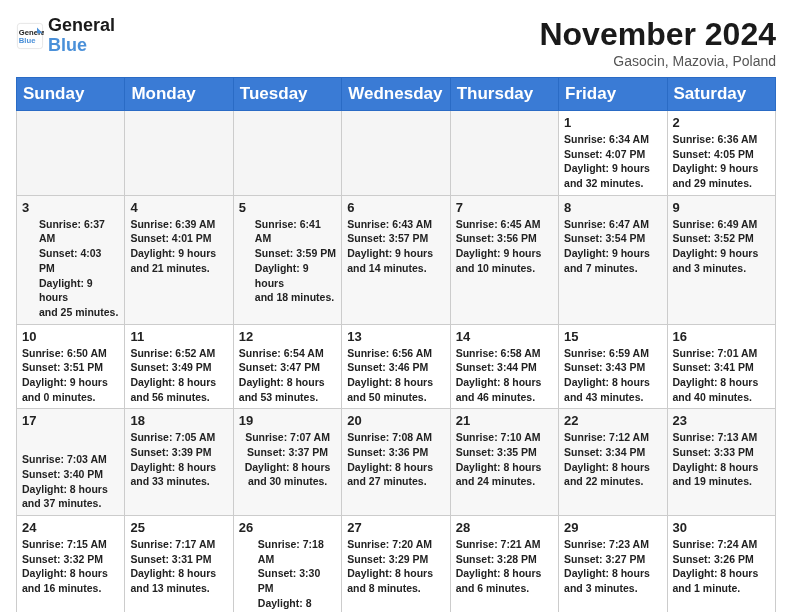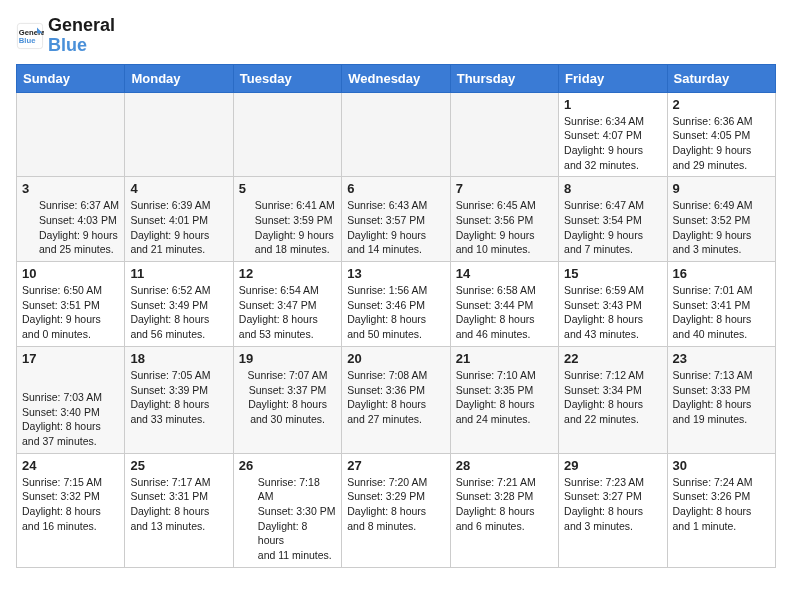--- a/index.html
+++ b/index.html
@@ -49,21 +49,21 @@
     table {
       width: 100%;
       border-collapse: collapse;
       table-layout: fixed;
     }
     th {
       background-color: #3a7bd5;
       color: #fff;
       text-align: left;
       padding: 6px 6px;
-      font-size: 13px;
+      font-size: 17px;
       font-weight: bold;
       border: 1px solid #2a6bc5;
     }
     td {
       border: 1px solid #ccc;
       vertical-align: top;
       padding: 4px 5px;
       font-size: 10.5px;
       color: #222;
       height: 82px;
@@ -73,20 +73,21 @@
       background: #f5f5f5;
     }
     .day-number {
       font-size: 13px;
       font-weight: bold;
       margin-bottom: 2px;
     }
     .day-detail {
       line-height: 1.4;
       font-size: 10.5px;
+      font-weight: bold;
     }
     tr:nth-child(odd) td:not(.empty) {
       background: #fff;
     }
     tr:nth-child(even) td:not(.empty) {
       background: #f7f7f7;
     }
   </style>
 </head>
 <body>
@@ -99,20 +100,24 @@
       <text x="4" y="30" font-size="11" font-weight="bold" fill="#4a90d9" font-family="Arial">Blue</text>
       <polygon points="30,8 38,16 30,16" fill="#4a90d9"></polygon>
     </svg>
     <div>
       <div class="logo-text">
         <span style="color:#1a1a1a">General</span><br>
         <span style="color:#4a90d9">Blue</span>
       </div>
     </div>
   </div>
+  <div class="title-area">
+    <div class="month-title">November 2024</div>
+    <div class="subtitle">Gasocin, Mazovia, Poland</div>
+  </div>
 </div>
 
 <table>
   <thead>
     <tr>
     <th>Sunday</th>
         <th>Monday</th>
         <th>Tuesday</th>
         <th>Wednesday</th>
         <th>Thursday</th>
@@ -210,21 +215,21 @@
         </td>
         <td>
           <div class="day-number">12</div>
           <div class="day-detail" style="white-space: pre-line;">Sunrise: 6:54 AM
 Sunset: 3:47 PM
 Daylight: 8 hours
 and 53 minutes.</div>
         </td>
         <td>
           <div class="day-number">13</div>
-          <div class="day-detail" style="white-space: pre-line;">Sunrise: 1:56 AM
+          <div class="day-detail" style="white-space: pre-line;">Sunrise: 6:56 AM
 Sunset: 3:46 PM
 Daylight: 8 hours
 and 50 minutes.</div>
         </td>
         <td>
           <div class="day-number">14</div>
           <div class="day-detail" style="white-space: pre-line;">Sunrise: 6:58 AM
 Sunset: 3:44 PM
 Daylight: 8 hours
 and 46 minutes.</div>

